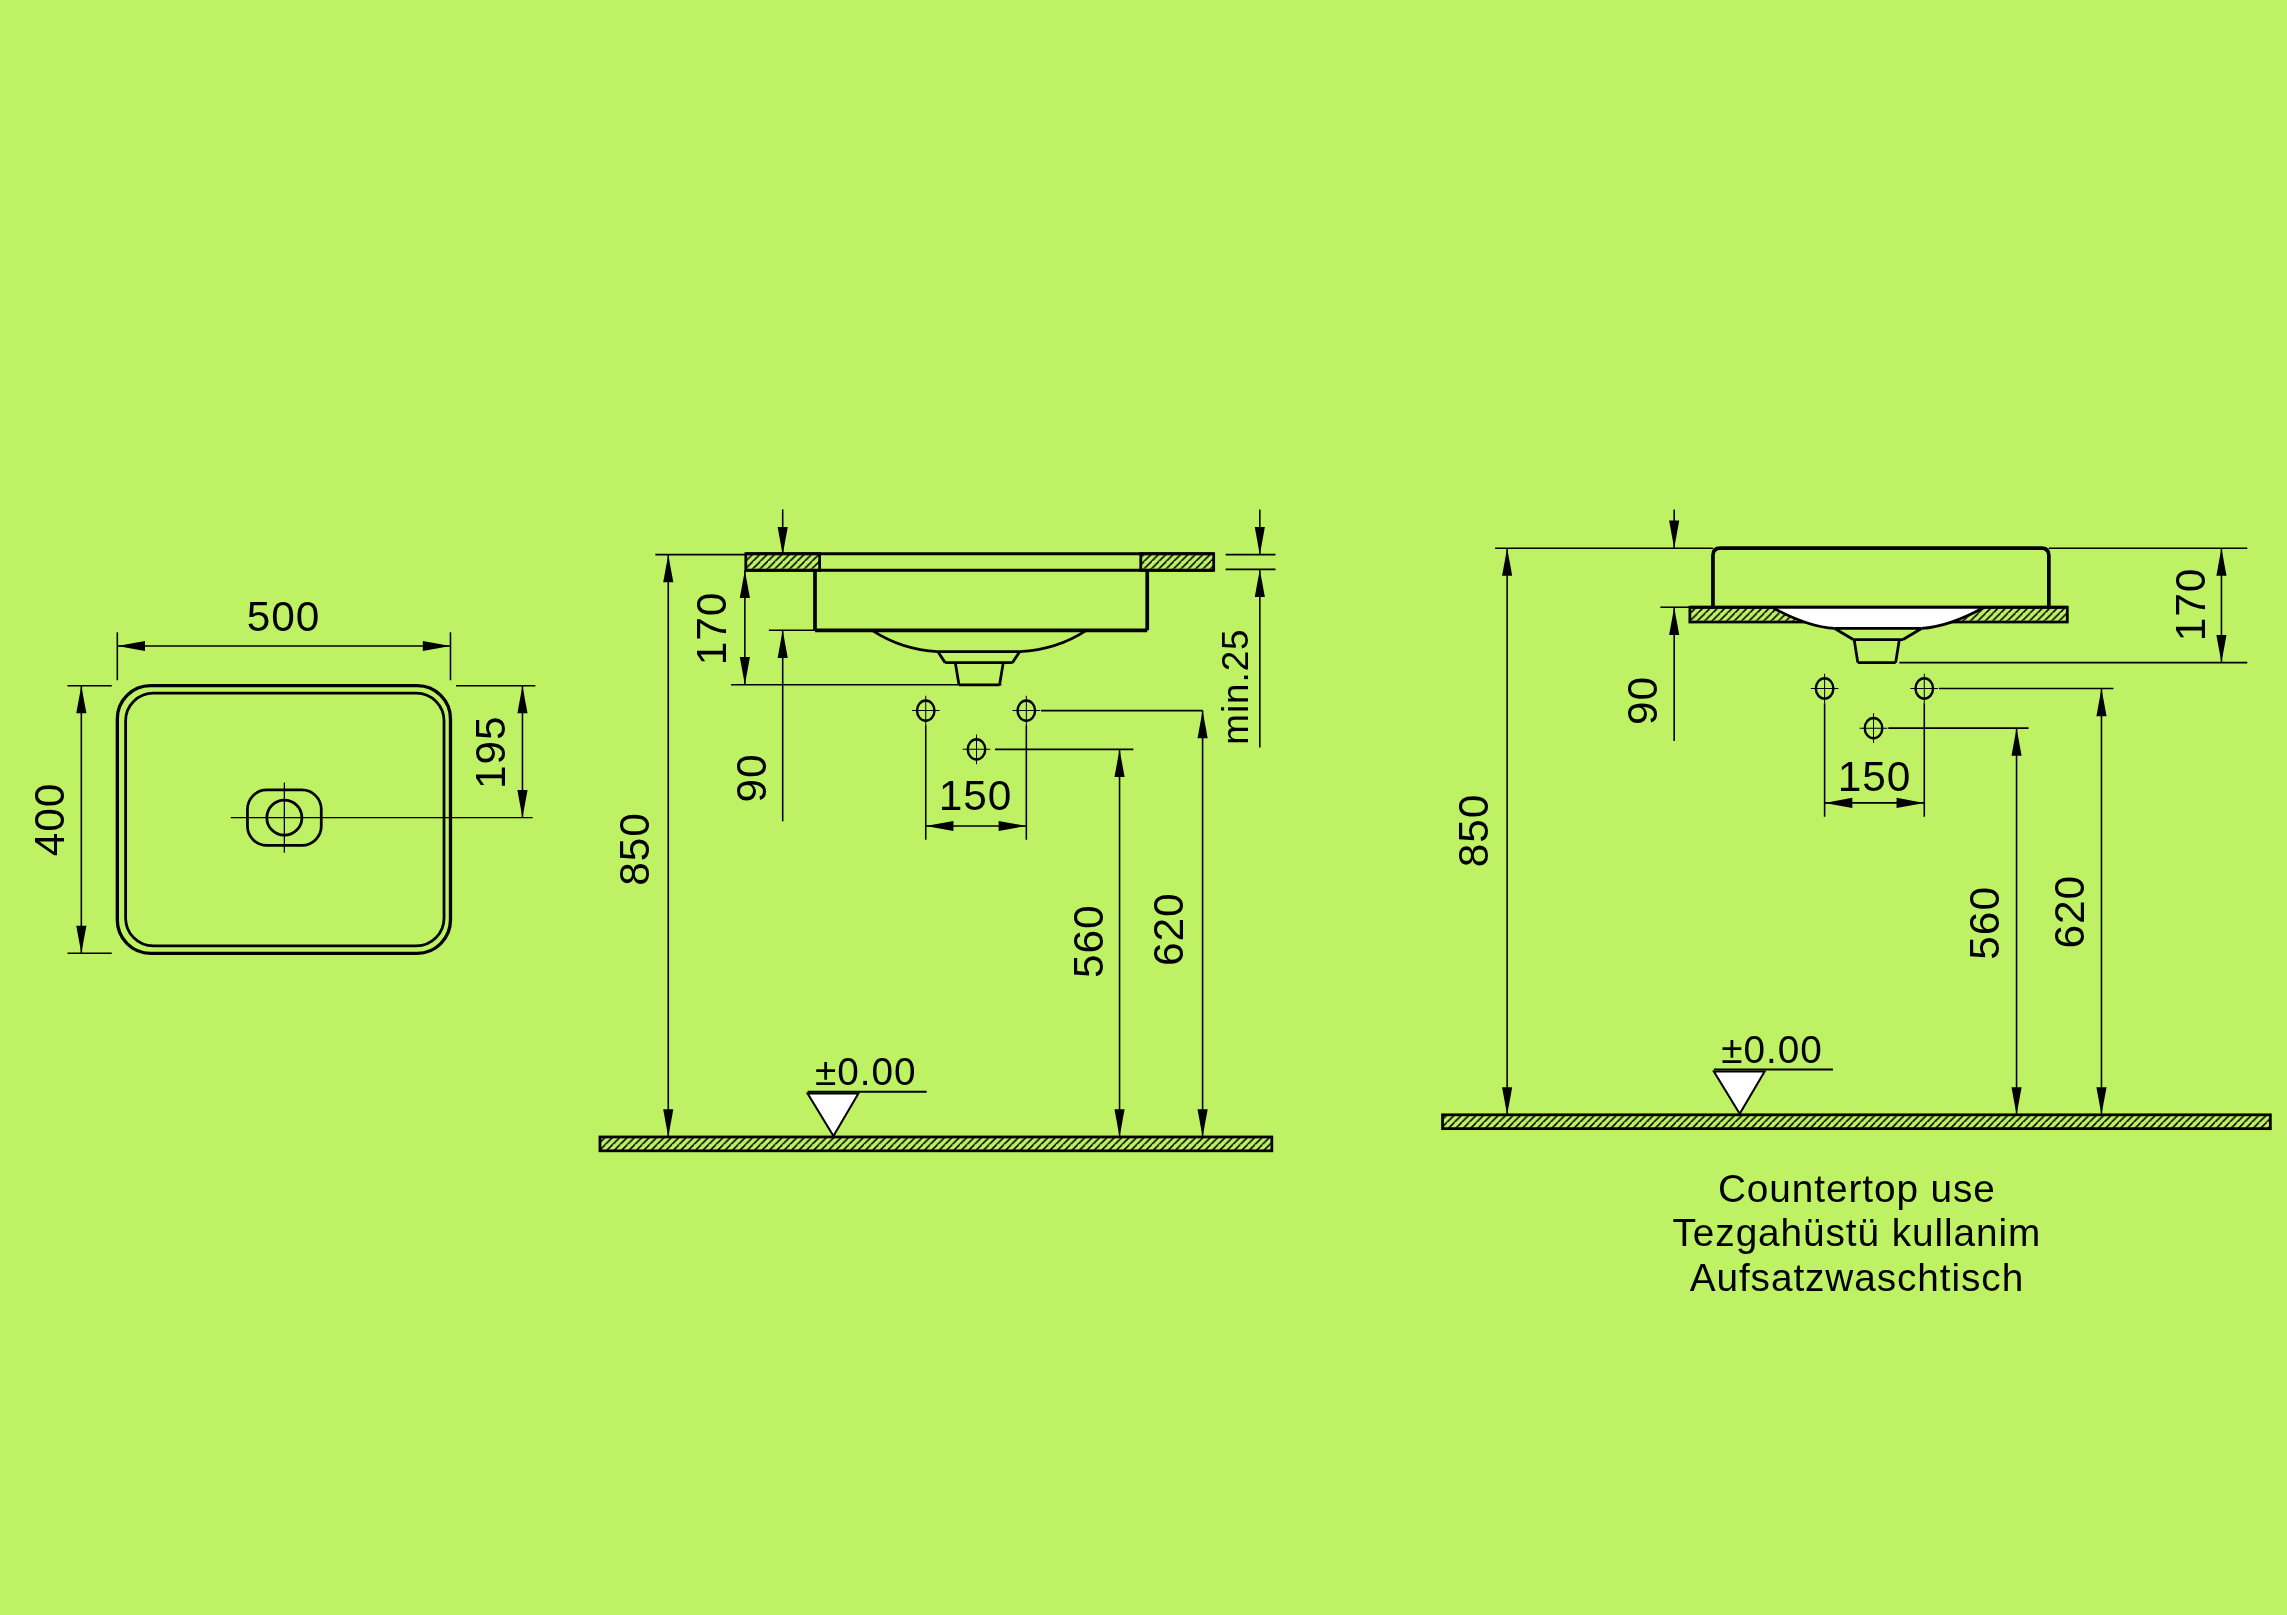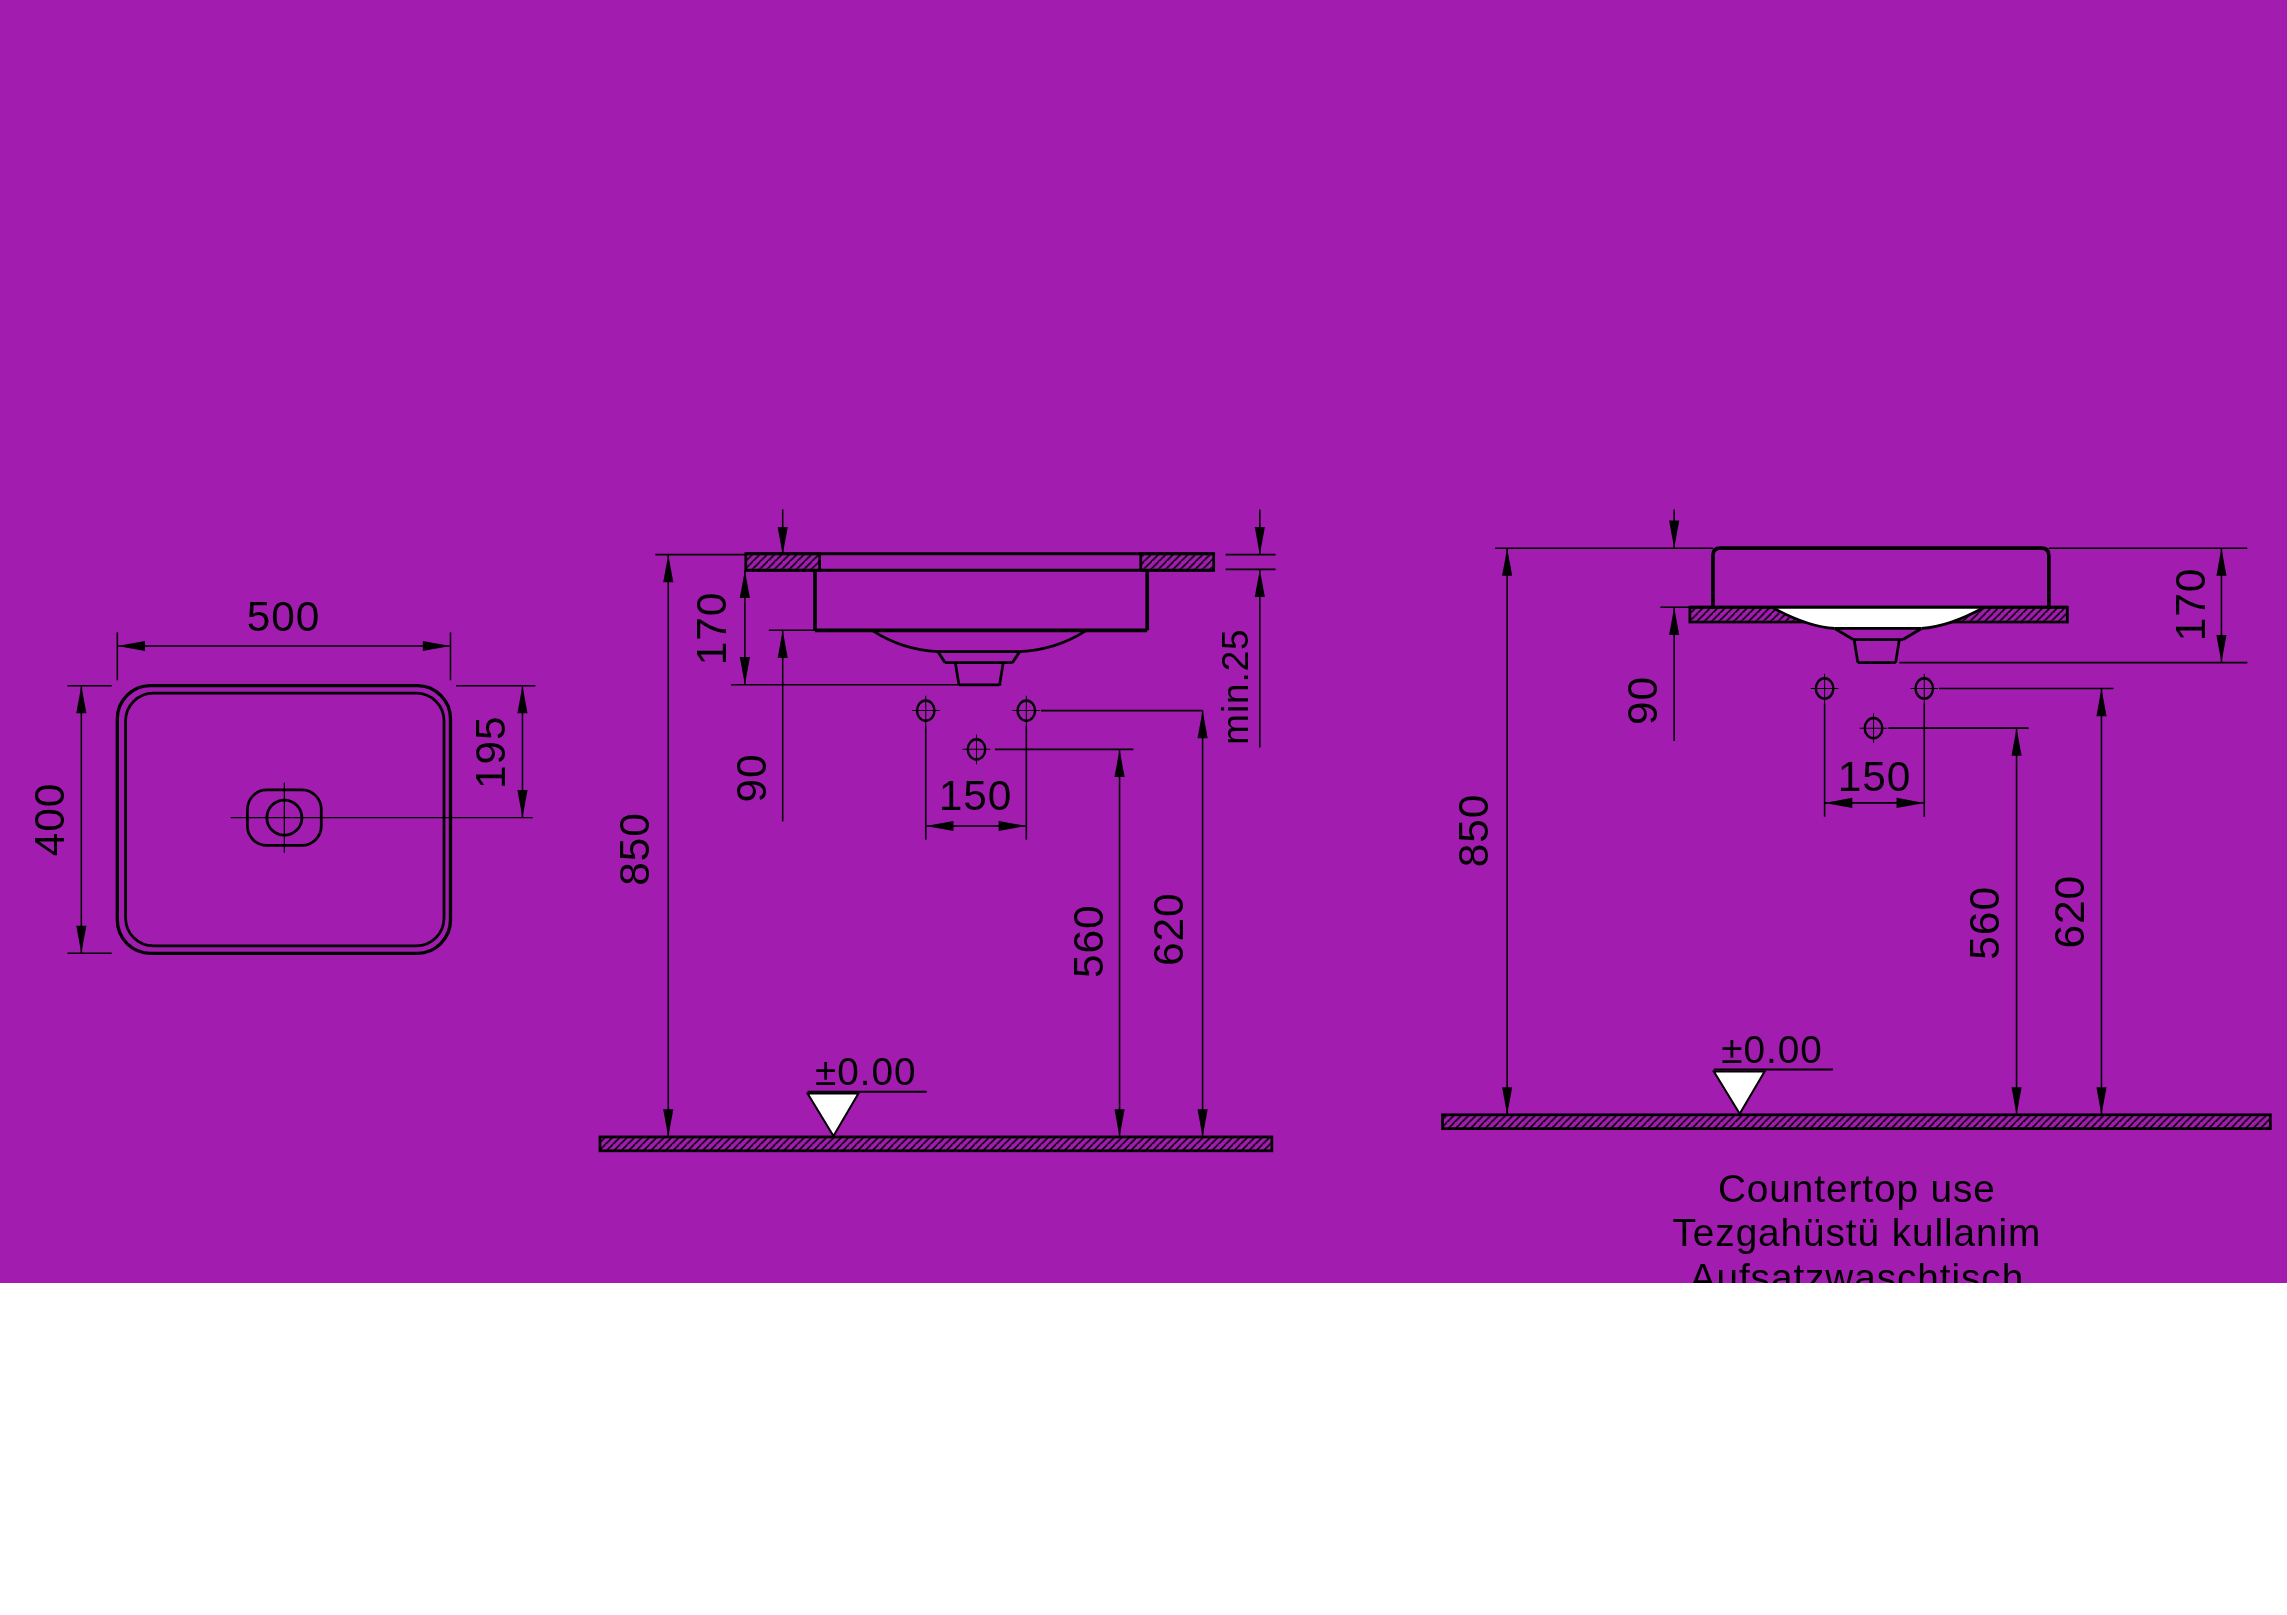--- a/index.html
+++ b/index.html
@@ -1,16 +1,16 @@
 <!DOCTYPE html>
 <html style="font-size:14.8px"><head>
 <meta charset="utf-8">
 <style>
   html,body{margin:0;padding:0;background:#fff;}
-  .stage{width:2288px;height:1283px;background:#a21caf;position:relative;font-family:"Liberation Sans",sans-serif;}
+  .stage{width:2288px;height:1615px;background:#bef264;position:relative;font-family:"Liberation Sans",sans-serif;}
   svg{display:block;}
   .ln{stroke:#000;fill:none;stroke-width:3.2px;stroke-linecap:butt;}
   .xl{stroke:#000;fill:none;stroke-width:4px;}
   .md{stroke:#000;fill:none;stroke-width:3px;}
   .tn{stroke:#000;fill:none;stroke-width:1.7px;}
   .cl{stroke:#000;fill:none;stroke-width:1.4px;}
   .ar{fill:#000;stroke:none;}
   text{fill:#000;font-family:"Liberation Sans",sans-serif;font-weight:400;}
   .dim{font-size:46px;letter-spacing:1px;}
   .dims{font-size:40px;letter-spacing:1px;}

